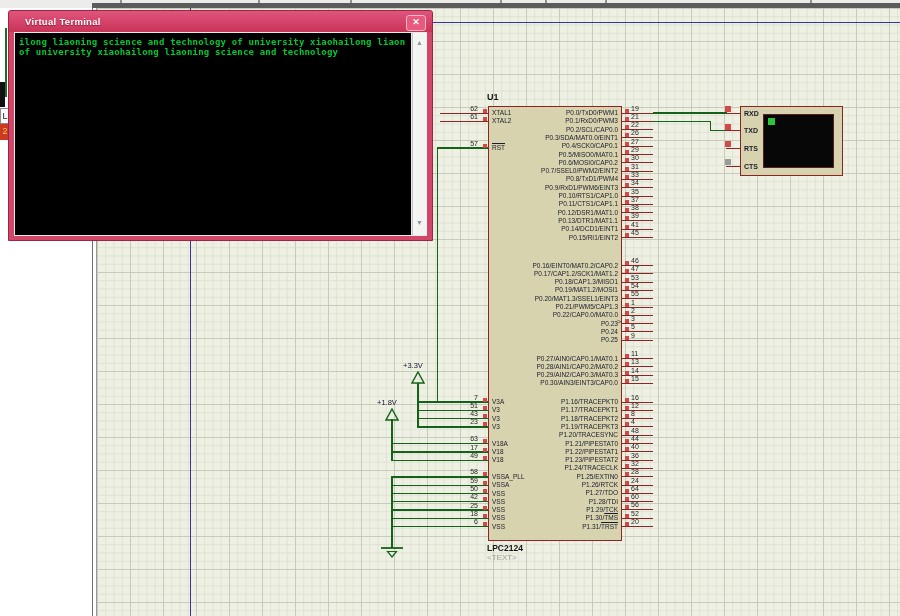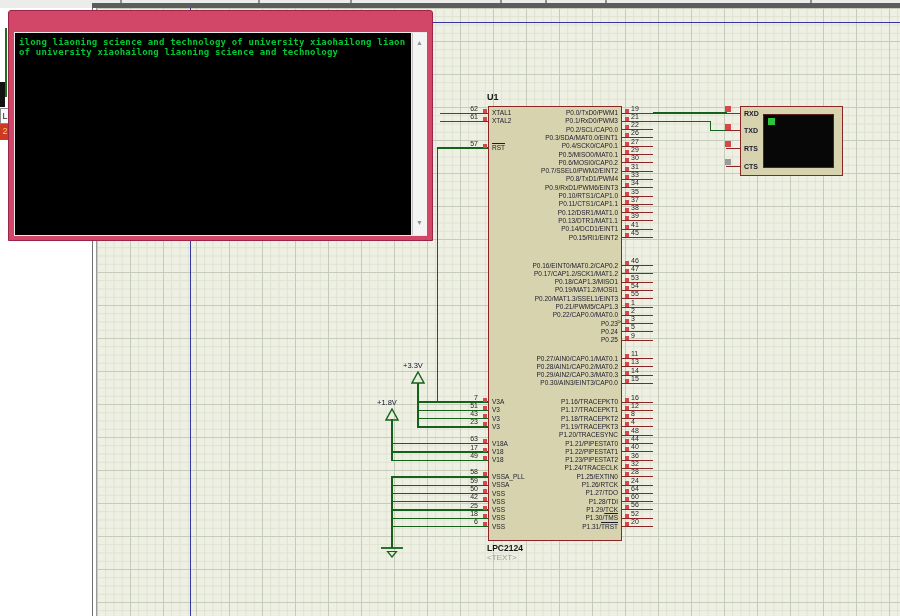--- a/index.html
+++ b/index.html
@@ -411,20 +411,24 @@
         <div class="abs pin-name" style="left: 490px; top: 522.5px; width: 128px; text-align: right;">P1.31/<span class="bar">TRST</span></div>
       </div>
   </div>
 
   <div class="abs artifact" id="art-green"></div>
   <div class="abs artifact" id="art-black"></div>
   <div class="abs artifact" id="art-L">L</div>
   <div class="abs artifact" id="art-2">2</div>
 
   <div class="abs" id="vt-window">
+    <div class="abs" id="vt-titlebar">
+      <div class="abs" id="vt-title">Virtual Terminal</div>
+      <div class="abs" id="vt-close">✕</div>
+    </div>
     <div class="abs" id="vt-content">
       <div class="abs" id="vt-black">
         <div class="abs term-line" style="left:4px;top:14px;">of university xiaohailong liaoning science and technology</div>
         <div class="abs term-line" style="left:4px;top:4px;">ilong liaoning science and technology of university xiaohailong liaon</div>
       </div>
       <div class="abs" id="vt-scroll">
         <div class="abs scroll-arrow" style="top:6px;">▲</div>
         <div class="abs scroll-arrow" style="top:186px;">▼</div>
       </div>
     </div>

